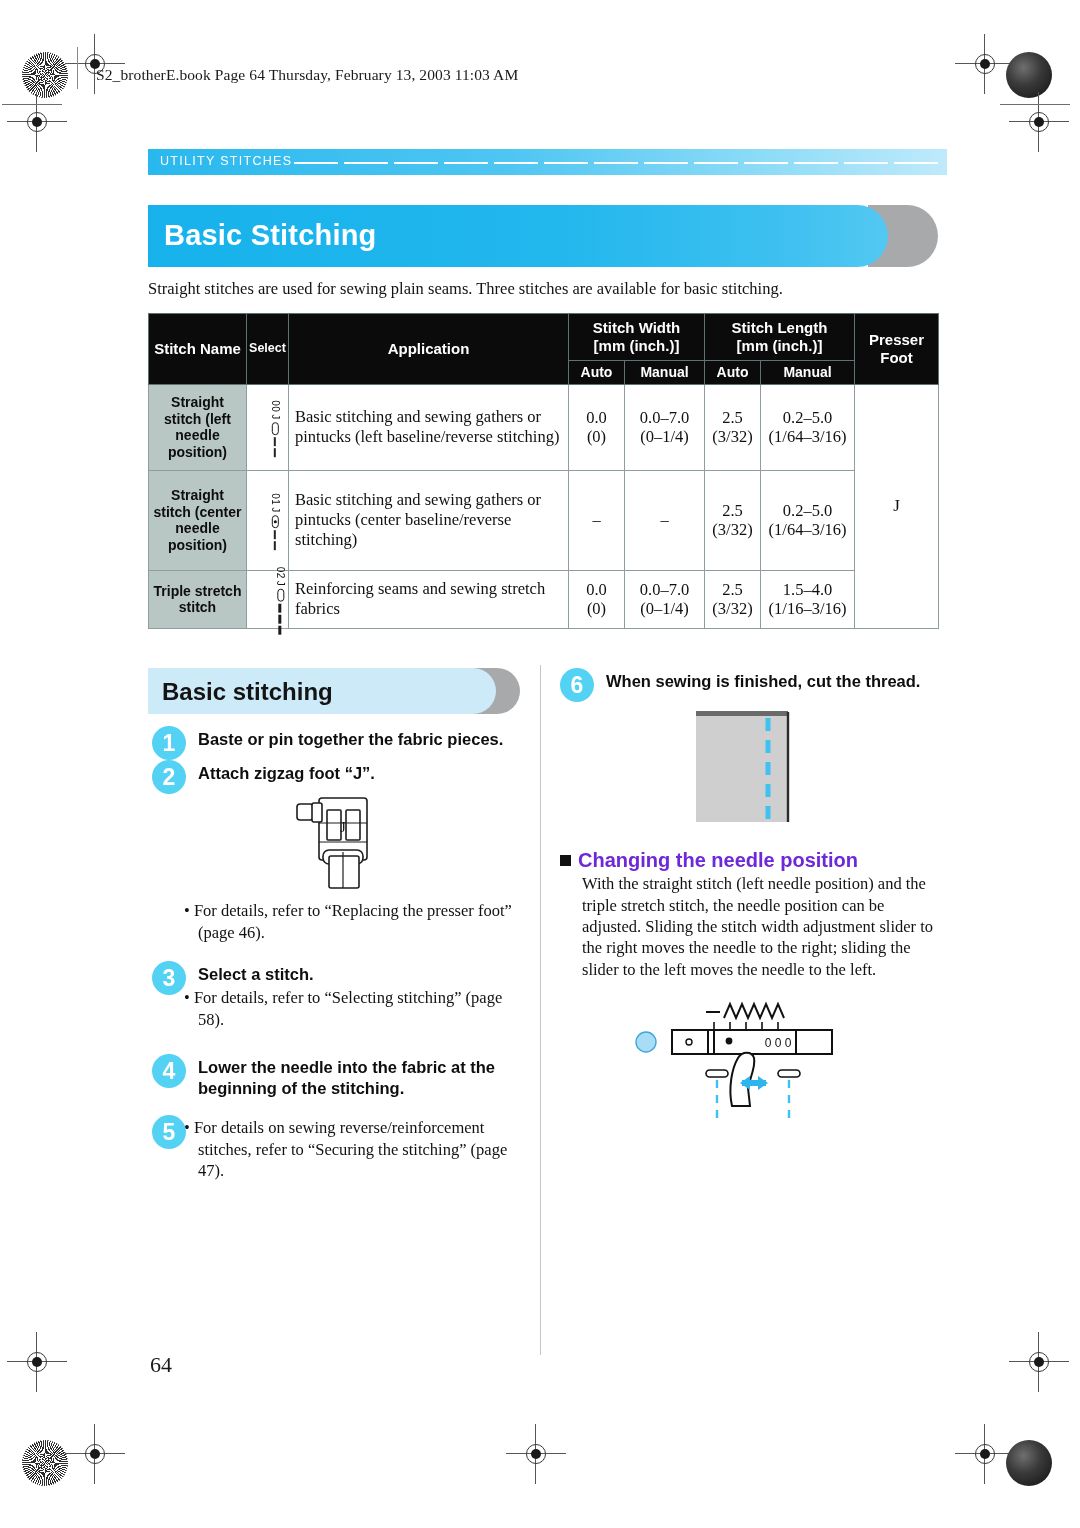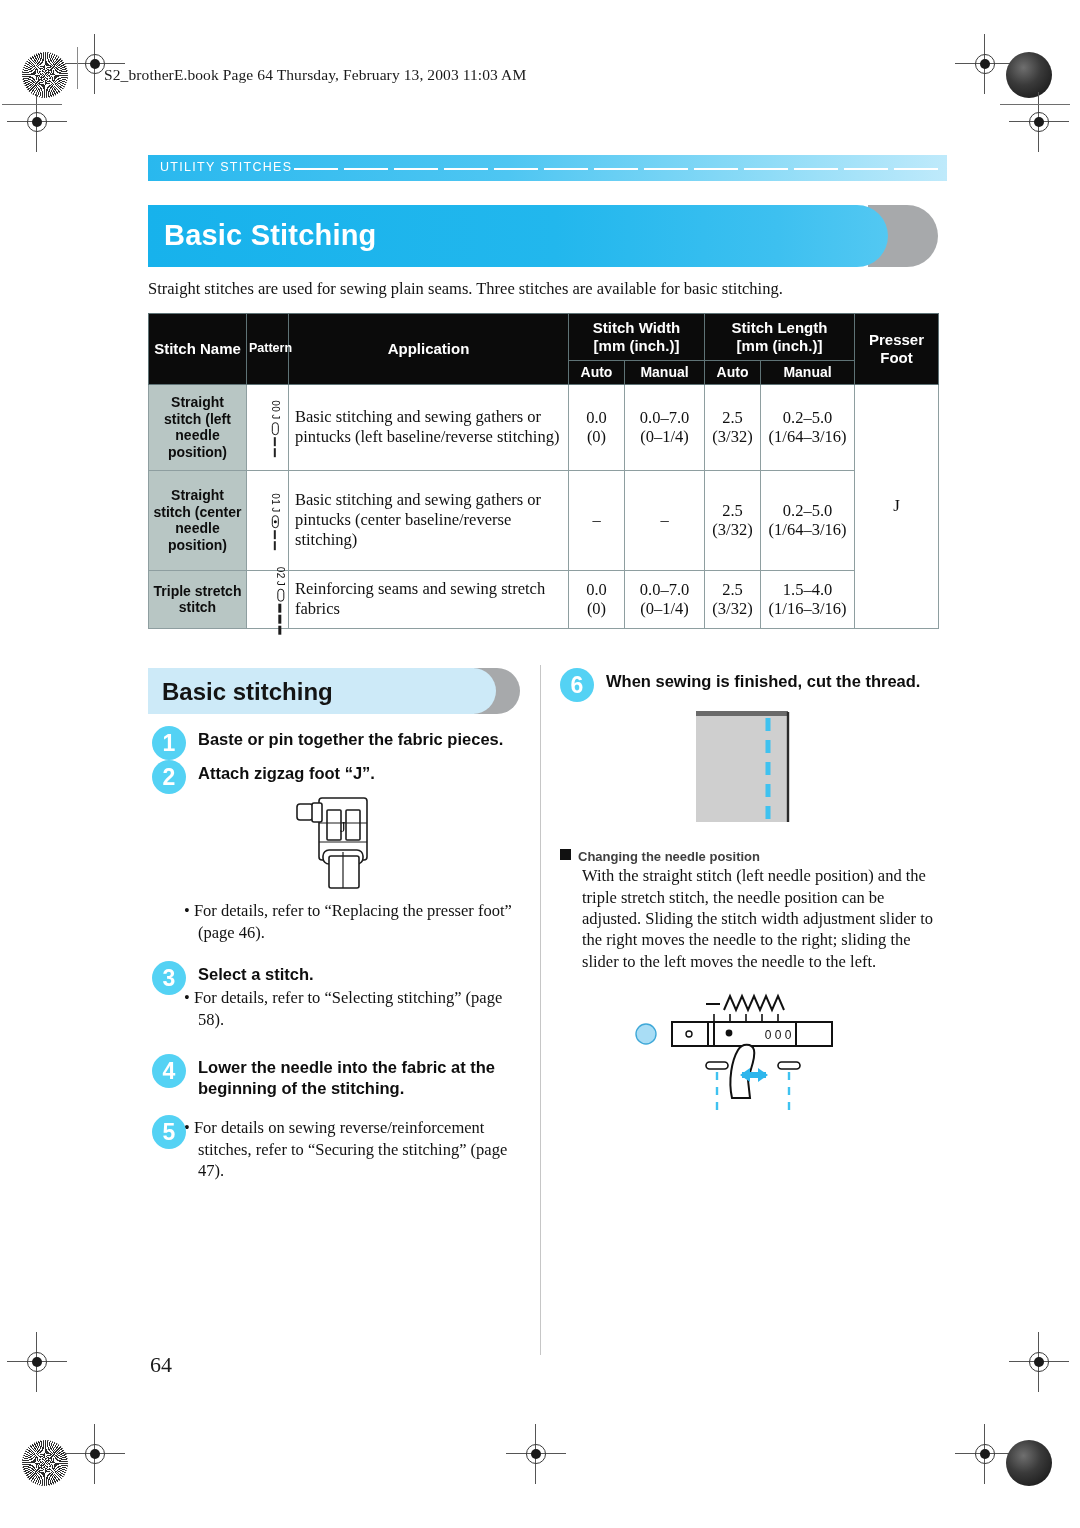--- a/index.html
+++ b/index.html
@@ -37,26 +37,26 @@
   }
   .trimline { position:absolute; background:#6e6e6e; }
 
   
   .bookline {
     position:absolute; left:77px; top:47px; width:1px; height:42px; background:#8a8a8a;
   }
   .bookinfo {
     position:absolute; left:96px; top:66px;
     font-family:"Liberation Serif", serif;
-    font-size:15.5px; color:#1a1a1a; white-space:nowrap; letter-spacing:0.1px;margin-left:8px;
+    font-size:15.5px; color:#1a1a1a; white-space:nowrap; letter-spacing:0.1px;
   }
 
   
   .runbar {
-    position:absolute; left:148px; top:155px; width:799px; height:26px;
+    position:absolute; left:148px; top:149px; width:799px; height:26px;
     background:linear-gradient(90deg,#29b8ee 0%, #4ec6f2 45%, #8fdcf7 78%, #bfeafb 100%);
   }
   .runbar .label {
     position:absolute; left:12px; top:5px;
     font-family:"Liberation Sans", sans-serif;
     font-size:12.5px; letter-spacing:1.3px; color:#ffffff; font-weight:400;
   }
   .runbar .rule {
     position:absolute; left:146px; top:13px; right:8px; height:2px;
     background:repeating-linear-gradient(90deg,#ffffff 0 44px, rgba(255,255,255,0) 44px 50px);
@@ -171,21 +171,21 @@
   }
 
   .spacer8 { height:8px; }
   .spacer14 { height:14px; }
   .spacer18 { height:18px; }
   .spacer24 { height:24px; }
 
   
   .sqhead {
     font-family:"Liberation Sans", sans-serif; font-weight:bold;
-    font-size:13px; color:#404040;
+    font-size:20px; color:#6d28d9;
   }
   .sq {
     display:inline-block; width:11px; height:11px; background:#111; margin-right:7px;
     vertical-align:1px;
   }
   .para {
     font-size:16.5px; color:#121212; line-height:1.3; padding-left:22px; margin-top:1px;
   }
 
   
@@ -287,21 +287,21 @@
       <col style="width:280px">
     <col style="width:56px">
       <col style="width:80px">
     <col style="width:56px">
       <col style="width:94px">
     <col style="width:84px">
   </colgroup>
   <thead>
     <tr>
       <th rowspan="2">Stitch Name</th>
-      <th rowspan="2" class="small">Pattern</th>
+      <th rowspan="2" class="small">Select</th>
       <th rowspan="2">Application</th>
       <th colspan="2">
         <div>Stitch Width</div>
         <div>[mm (inch.)]</div>
       </th>
       <th colspan="2">
         <div>Stitch Length</div>
         <div>[mm (inch.)]</div>
       </th>
       <th rowspan="2">

